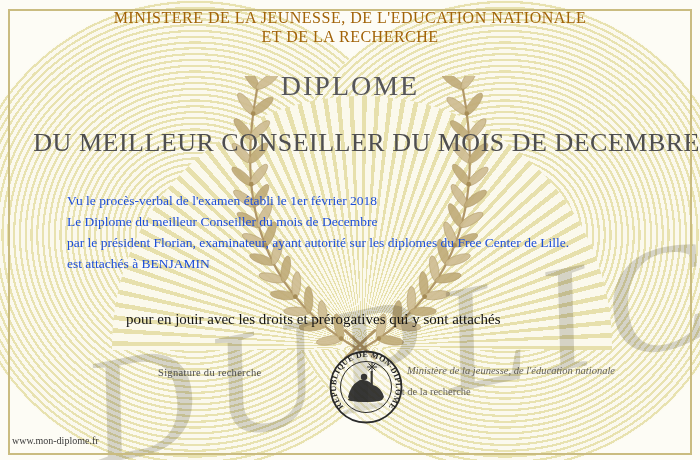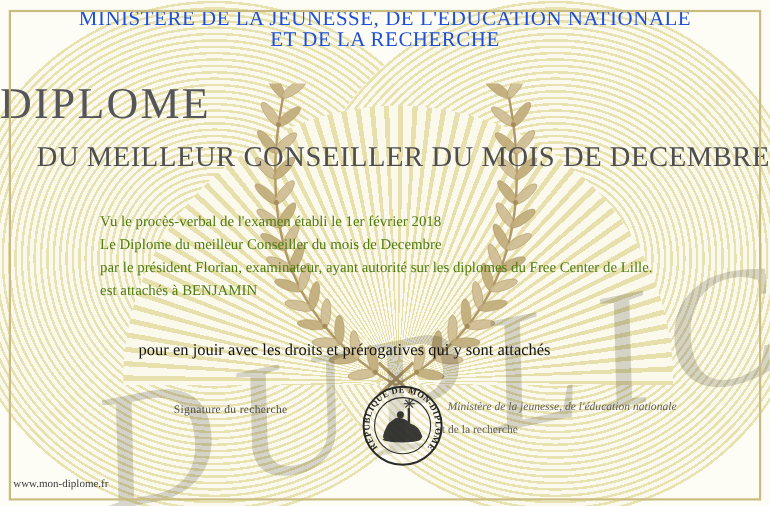--- a/index.html
+++ b/index.html
@@ -28,31 +28,31 @@
     position:absolute;left:95px;top:330px;
     font-size:152px;line-height:1;font-style:italic;letter-spacing:16px;
     color:rgba(143,140,132,0.34);white-space:nowrap;
     transform:rotate(-11.5deg);transform-origin:40px 120px;
     mix-blend-mode:multiply;pointer-events:none;
   }
   
   .abs{position:absolute;}
   #ministry-header{
     left:0;top:8px;width:100%;text-align:center;
-    font-size:19px;line-height:19px;letter-spacing:0.5px;color:#1d4ed8;
+    font-size:16px;line-height:19px;letter-spacing:0.5px;color:#a16207;
   }
   #diploma-title{
-    left:0;top:70px;width:100%;
-    font-size:40px;letter-spacing:2px;color:#56565a;white-space:nowrap;
+    left:0;top:70px;width:100%;text-align:center;
+    font-size:28px;letter-spacing:2px;color:#56565a;white-space:nowrap;
   }
   #diploma-subtitle{
     left:0;top:128px;width:100%;text-align:right;
     font-size:26px;letter-spacing:0.5px;color:#4e4e50;white-space:nowrap;
   }
-  #body-paragraph{left:67px;top:190px;font-size:13.5px;line-height:21px;color:#4d7c0f;margin-left:24px;}
+  #body-paragraph{left:67px;top:190px;font-size:13.5px;line-height:21px;color:#1d4ed8;}
   #body-paragraph div{white-space:nowrap;}
   #closing-line{left:126px;top:311px;font-size:15px;color:#141414;white-space:nowrap;}
   #signature-label{left:158px;top:367px;font-size:10.5px;letter-spacing:0.3px;color:#4b4b4b;}
   #ministry-sig-1{left:407px;top:365px;font-size:10.5px;color:#615e55;white-space:nowrap;font-style:italic;}
   #ministry-sig-2{left:397px;top:386px;font-size:10.5px;color:#615e55;white-space:nowrap;}
   #website-url{left:12px;top:435px;font-size:10px;color:#3a3a3a;text-align:center;}
   #serial-number{right:9px;top:437px;font-size:10.5px;color:#1a1a1a;margin-top:40px;}
   #seal-box{position:absolute;left:328px;top:349px;width:76px;height:76px;z-index:6;}
   
   #border-frame{

